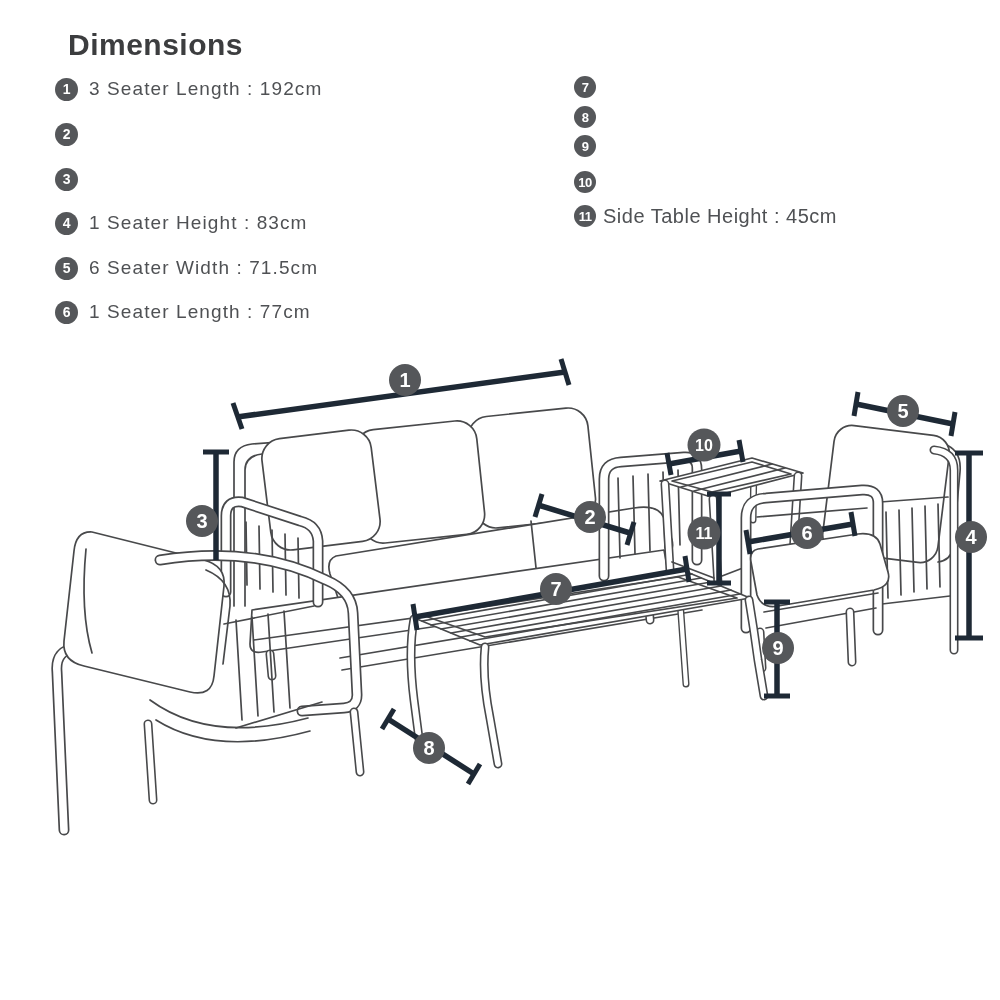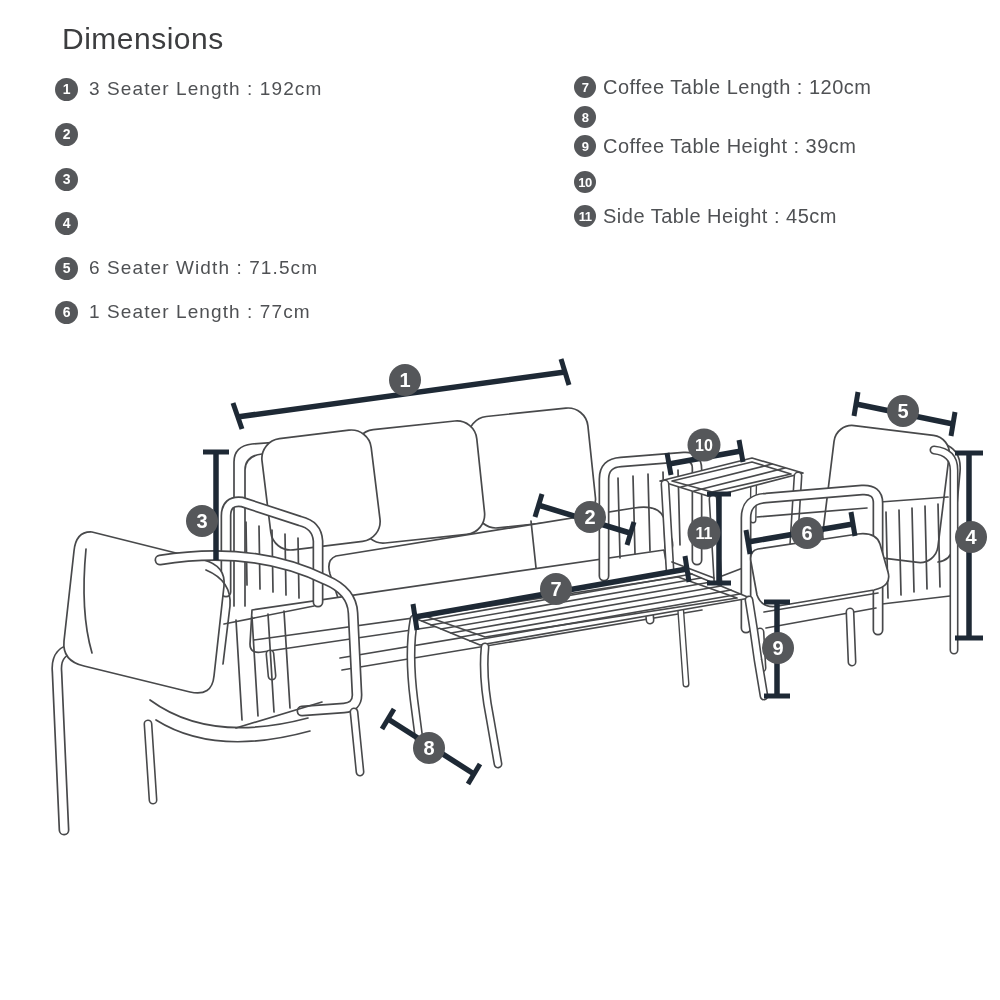--- a/index.html
+++ b/index.html
@@ -1,18 +1,18 @@
 <!DOCTYPE html>
 <html><head>
 <meta charset="utf-8">
 <style>
   html,body{margin:0;padding:0;background:#fff}
   body{width:1000px;height:1000px;font-family:"Liberation Sans",sans-serif;overflow:hidden}
   .page{position:relative;width:1000px;height:1000px;background:#fff}
-  .title{position:absolute;left:56px;top:16px;margin:6px;font-size:30px;font-weight:400;color:#3c3d3f;letter-spacing:.5px}
+  .title{position:absolute;left:56px;top:16px;margin:12px;font-size:30px;font-weight:700;color:#3c3d3f;letter-spacing:.5px}
   .spec-row{position:absolute;display:flex;align-items:center;height:26px;white-space:nowrap}
   .badge{display:inline-flex;align-items:center;justify-content:center;width:23px;height:23px;border-radius:50%;
          background:#55575a;color:#fff;font-weight:700;font-size:14px;flex:0 0 auto;letter-spacing:-.5px}
   .col-l{left:55px}
   .col-l .label{margin-left:11px;font-size:19px;letter-spacing:1.1px;color:#4f5154}
   .col-r{left:574px}
   .col-r .badge{width:22px;height:22px;font-size:13px}
   .col-r .label{margin-left:7px;font-size:20px;letter-spacing:.5px;color:#4f5154}
   .diagram{position:absolute;left:0;top:0}
   .ln{fill:none;stroke:#48494b;stroke-width:1.7;stroke-linecap:round;stroke-linejoin:round}
@@ -39,40 +39,39 @@
     <span class="label">3 Seater Length : 192cm</span>
   </div>
   <div class="spec-row col-l" style="top:121px">
     <span class="badge">2</span>
   </div>
   <div class="spec-row col-l" style="top:166px">
     <span class="badge">3</span>
   </div>
   <div class="spec-row col-l" style="top:210px">
     <span class="badge">4</span>
+    <span class="label">1 Seater Height : 83cm</span>
   </div>
   <div class="spec-row col-l" style="top:255px">
     <span class="badge">5</span>
     <span class="label">6 Seater Width : 71.5cm</span>
   </div>
   <div class="spec-row col-l" style="top:299px">
     <span class="badge">6</span>
     <span class="label">1 Seater Length : 77cm</span>
   </div>
 
   <div class="spec-row col-r" style="top:74px">
     <span class="badge">7</span>
-    <span class="label">Coffee Table Length : 120cm</span>
   </div>
   <div class="spec-row col-r" style="top:104px">
     <span class="badge">8</span>
   </div>
   <div class="spec-row col-r" style="top:133px">
     <span class="badge">9</span>
-    <span class="label">Coffee Table Height : 39cm</span>
   </div>
   <div class="spec-row col-r" style="top:169px">
     <span class="badge">10</span>
   </div>
   <div class="spec-row col-r" style="top:203px">
     <span class="badge">11</span>
     <span class="label">Side Table Height : 45cm</span>
   </div>
 
   <svg class="diagram" width="1000" height="1000" viewBox="0 0 1000 1000">

